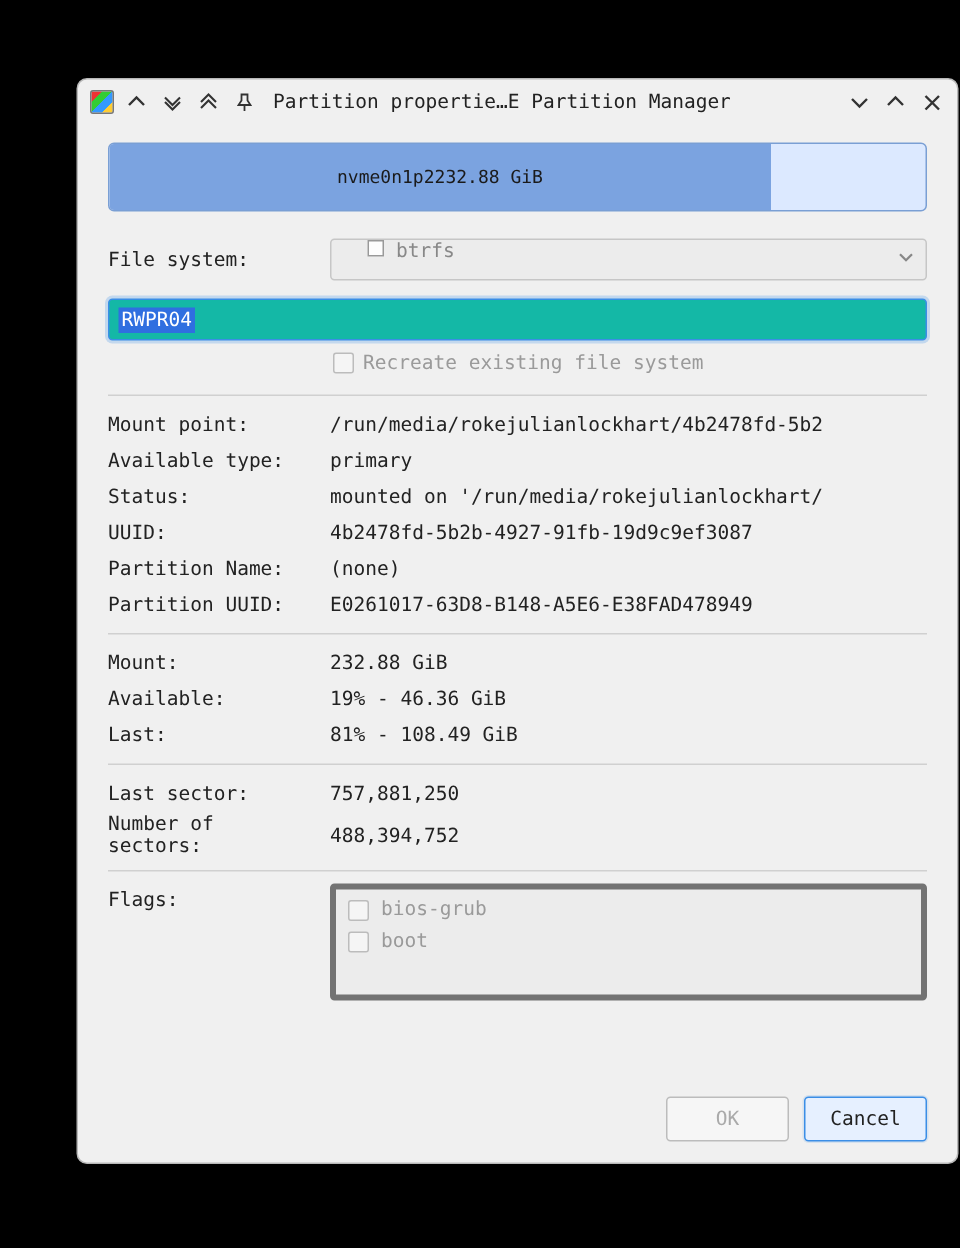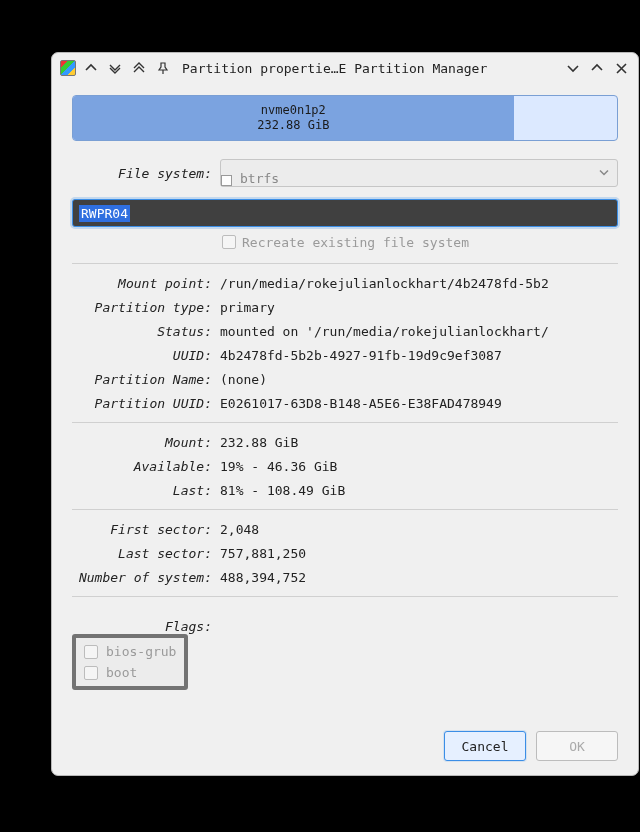--- a/index.html
+++ b/index.html
@@ -68,73 +68,72 @@
     border-radius: 4px;
     background: #dce9ff;
     display: flex;
     margin-bottom: 18px;
     overflow: hidden;
   }
   .part-used {
     width: 81%;
     background: #7ba3e0;
     display: flex;
-    flex-direction: column;
+    flex-direction: row;
     align-items: center;
     justify-content: center;
     font-size: 12px;
     color: #1a1a1a;
     line-height: 1.25;
   }
   .form-area { flex:1; }
   .row {
     display: flex;
     align-items: center;
     min-height: 26px;
     margin-bottom: 2px;
   }
   .row .lbl {
     width: 148px;
-    text-align: right;
+    text-align: left;
     padding-right: 8px;
     color: #222;
-    font-style: italic;
   }
   .row .val {
     flex: 1;
     color: #222;
     white-space: nowrap;
     overflow: hidden;
   }
   .combo {
     flex: 1;
     height: 28px;
     border: 1px solid #c6c6c6;
     border-radius: 3px;
     background: #ececec;
     color: #888;
     display: flex;
-    align-items: flex-end;
-    padding: 0 0;
+    align-items: flex-start;
+    padding: 0 24px;
     gap: 8px;
     position: relative;
   }
   .combo .chev {
     position: absolute; right: 8px; top: 50%; transform: translateY(-50%);
     color: #777;
   }
   .fs-swatch {
     width: 11px; height: 11px; border:1px solid #999; background:#fdfdfd;
   }
   .text-input {
     flex: 1;
     height: 28px;
     border: 1px solid #3b8ee6;
     border-radius: 3px;
-    background: #404040;
+    background: #14b8a6;
     padding: 0 6px;
     display: flex;
     align-items: center;
     box-shadow: 0 0 0 2px rgba(59,142,230,0.25);
   }
   .text-input .sel {
     background: #2f6fe0;
     color: #fff;
     padding: 1px 2px;
   }
@@ -282,21 +281,21 @@
         </div>
       </div>
 
       <hr class="divider">
 
       <div class="row tight">
         <div class="lbl">Mount point:</div>
         <div class="val">/run/media/rokejulianlockhart/4b2478fd-5b2</div>
       </div>
       <div class="row tight">
-        <div class="lbl">Partition type:</div>
+        <div class="lbl">Available type:</div>
         <div class="val">primary</div>
       </div>
       <div class="row tight">
         <div class="lbl">Status:</div>
         <div class="val">mounted on '/run/media/rokejulianlockhart/</div>
       </div>
       <div class="row tight">
         <div class="lbl">UUID:</div>
         <div class="val">4b2478fd-5b2b-4927-91fb-19d9c9ef3087</div>
       </div>
@@ -320,49 +319,45 @@
         <div class="val">19% - 46.36 GiB</div>
       </div>
       <div class="row tight">
         <div class="lbl">Last:</div>
         <div class="val">81% - 108.49 GiB</div>
       </div>
 
       <hr class="divider">
 
       <div class="row tight">
-        <div class="lbl">First sector:</div>
-        <div class="val">2,048</div>
-      </div>
-      <div class="row tight">
         <div class="lbl">Last sector:</div>
         <div class="val">757,881,250</div>
       </div>
       <div class="row tight">
-        <div class="lbl">Number of system:</div>
+        <div class="lbl">Number of sectors:</div>
         <div class="val">488,394,752</div>
       </div>
 
       <hr class="divider">
 
-      <div class="row" style="align-items:flex-start; margin-top:18px;flex-direction:column;">
+      <div class="row" style="align-items:flex-start; margin-top:8px;">
         <div class="lbl" style="padding-top:4px;">Flags:</div>
         <div class="flags-box">
           <div class="flag-item">
             <div class="chk-box"></div>
             <span>bios-grub</span>
           </div>
           <div class="flag-item">
             <div class="chk-box"></div>
             <span>boot</span>
           </div>
         </div>
       </div>
 
     </div>
   </div>
 
   <div class="button-bar">
+    <div class="btn disabled">OK</div>
     <div class="btn primary">Cancel</div>
-    <div class="btn disabled">OK</div>
   </div>
 
 </div>
 
 </body></html>

